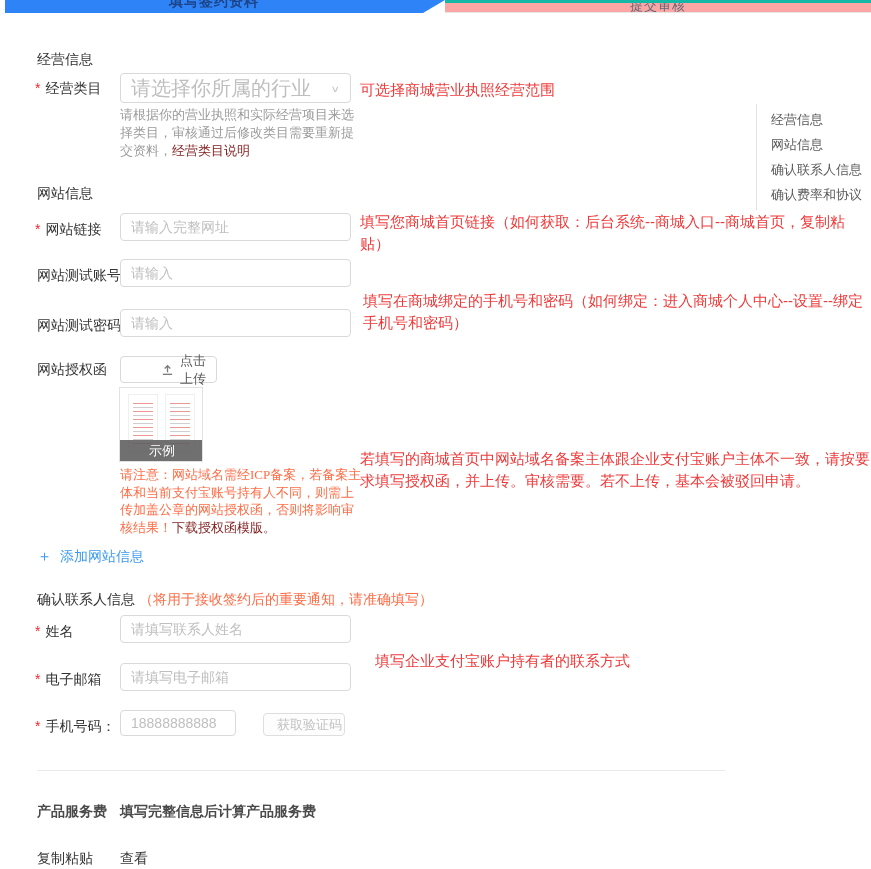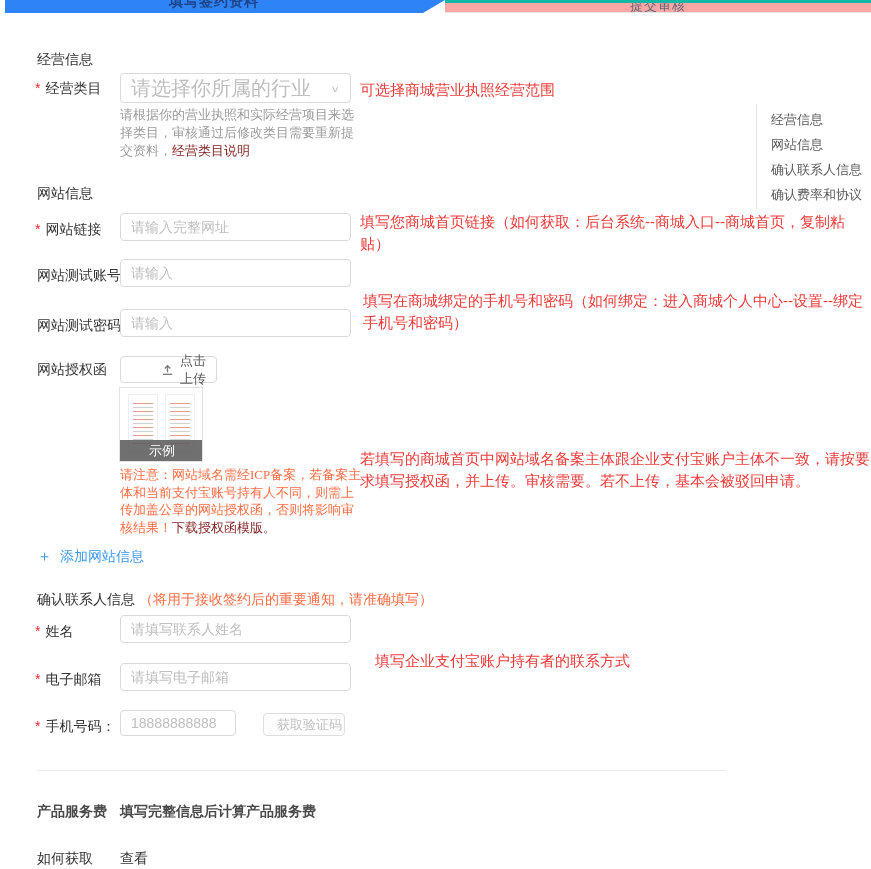--- a/index.html
+++ b/index.html
@@ -172,16 +172,16 @@
     <span class="lbl">手机号码：</span>
   </div>
   <input class="abs ipt" style="left: 120px; top: 710px; width: 116px; height: 26px;" placeholder="18888888888">
   <div class="abs sms-btn">获取验证码</div>
 
   <div class="abs divider"></div>
 
   <div class="abs lbl" style="left:37px;top:803px;font-weight:bold;color:#4a4a4a;">产品服务费</div>
   <div class="abs value-txt" style="left:120px;top:803px;font-weight:bold;color:#4a4a4a;">填写完整信息后计算产品服务费</div>
 
-  <div class="abs lbl" style="left:37px;top:850px;">如何获取</div>
+  <div class="abs lbl" style="left:37px;top:850px;">复制粘贴</div>
   <div class="abs value-txt" style="left:120px;top:850px;cursor:pointer;">查看</div>
 
 </div>
 
 </body></html>

